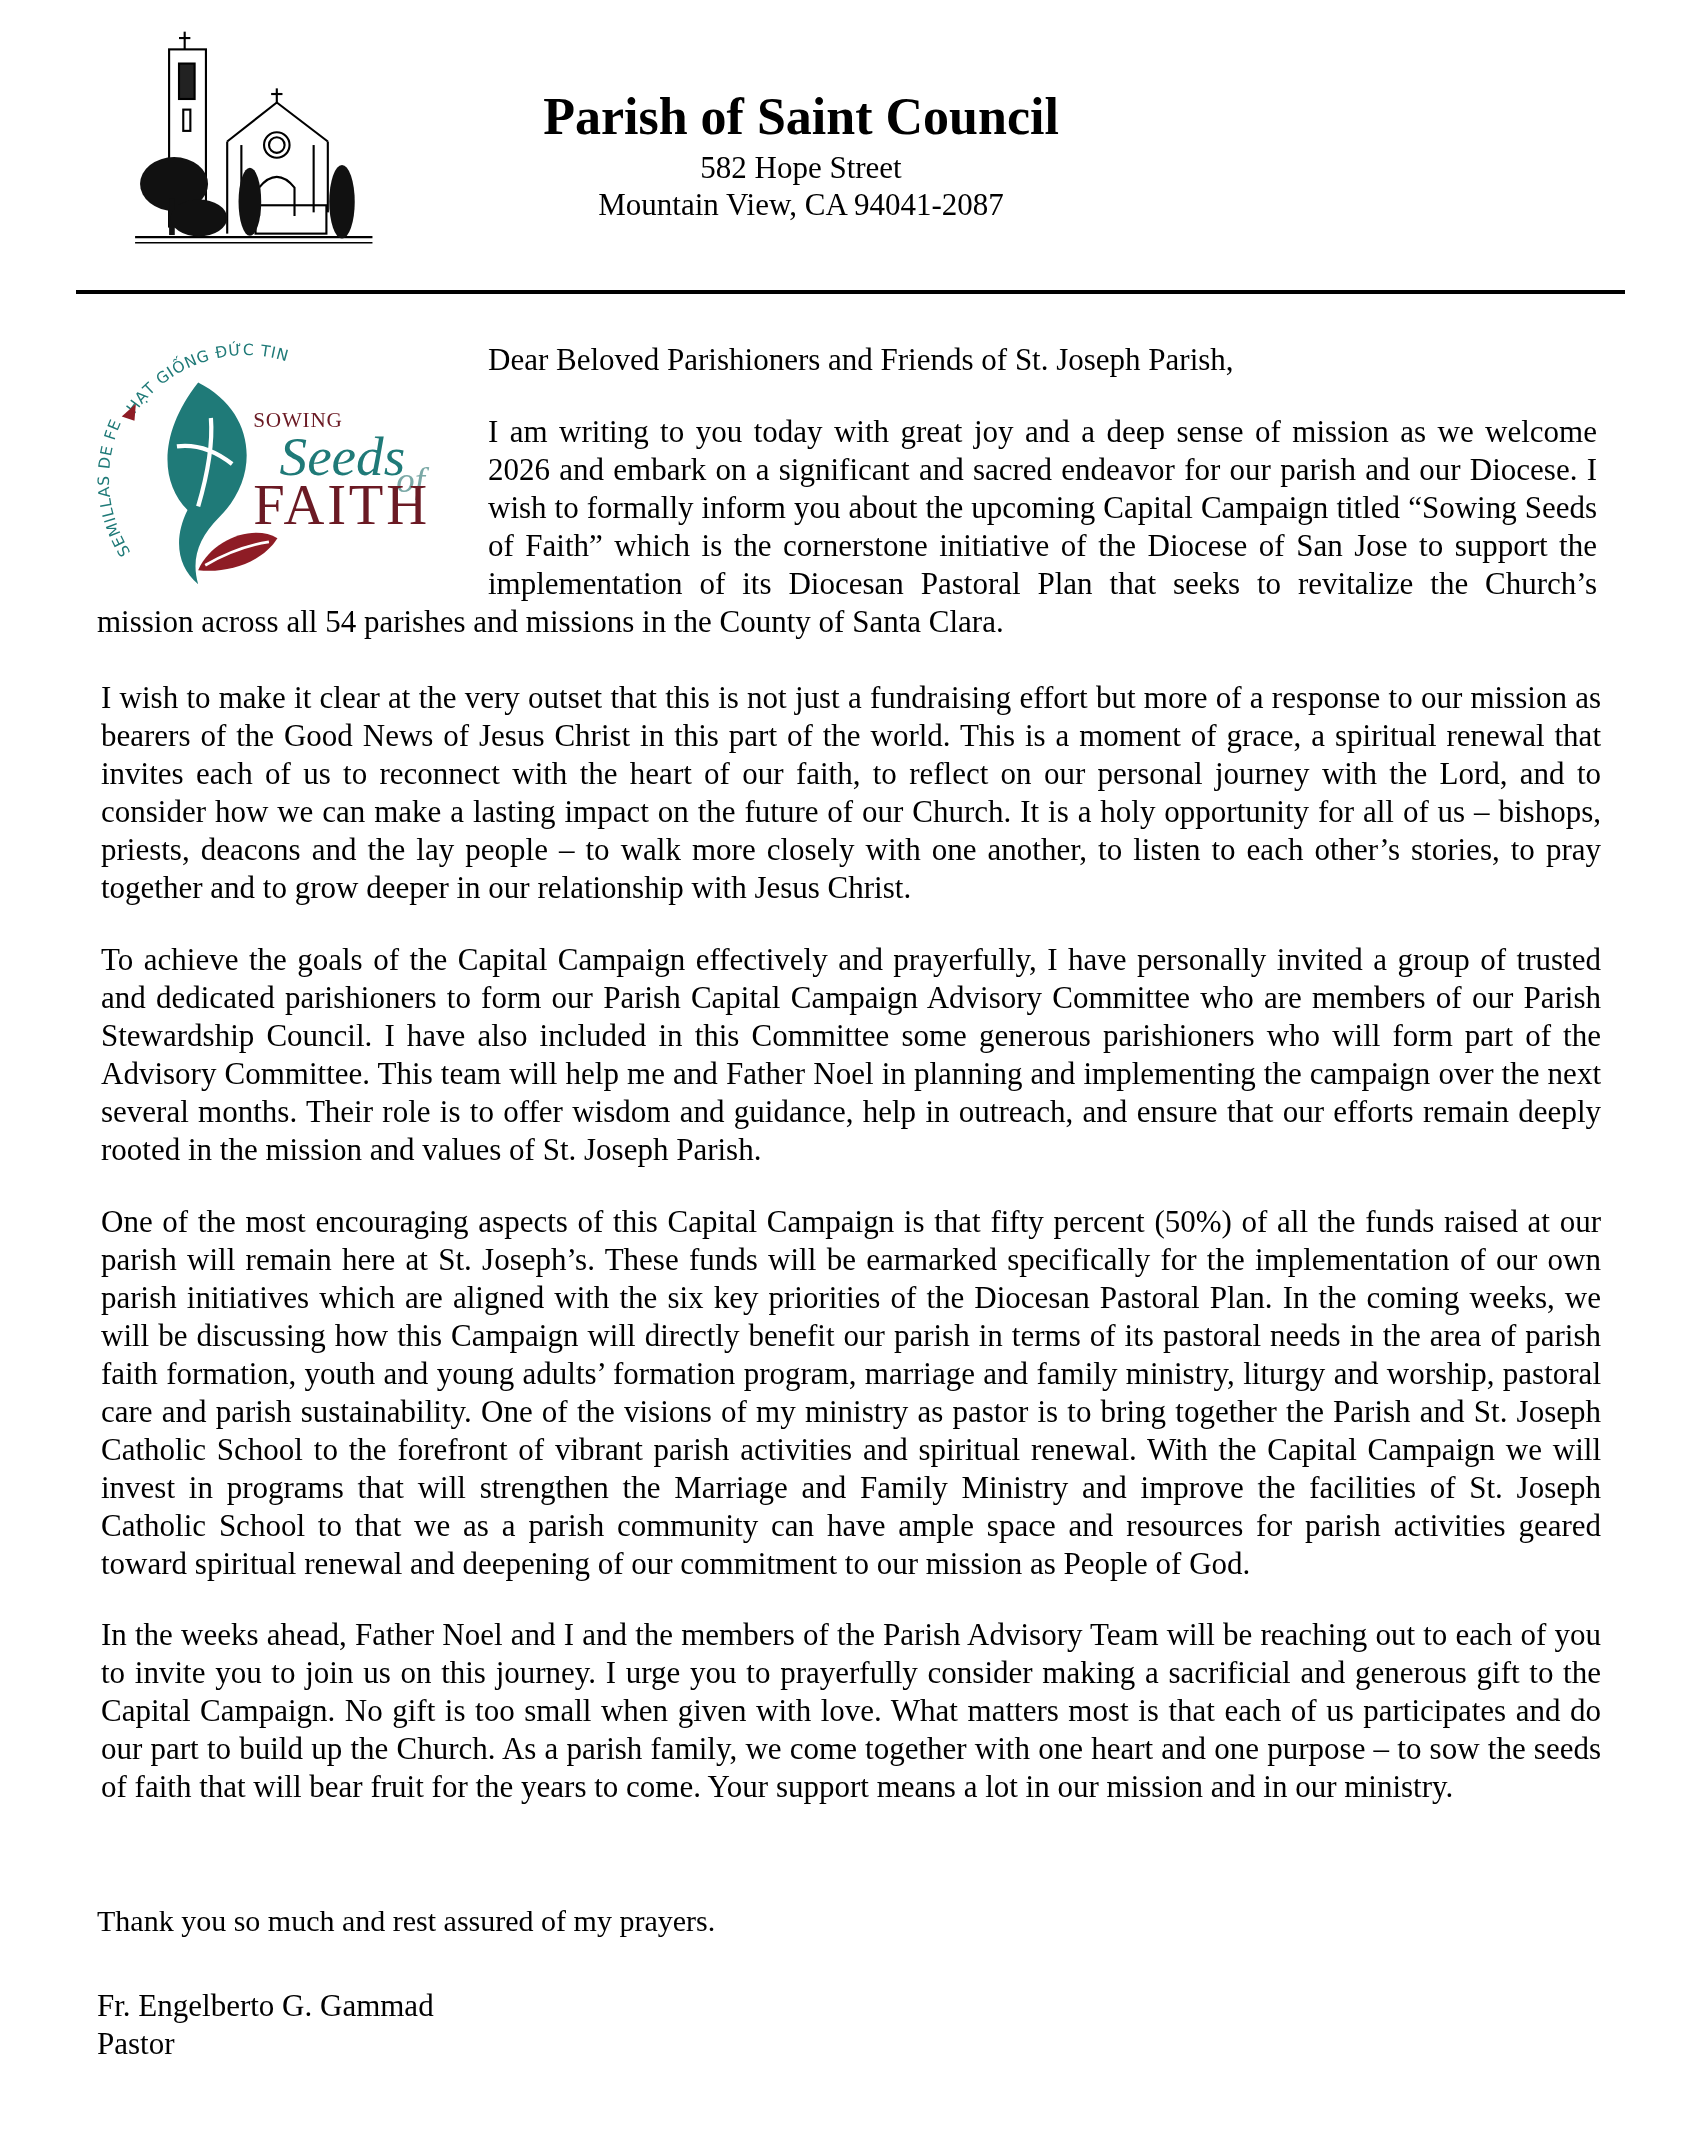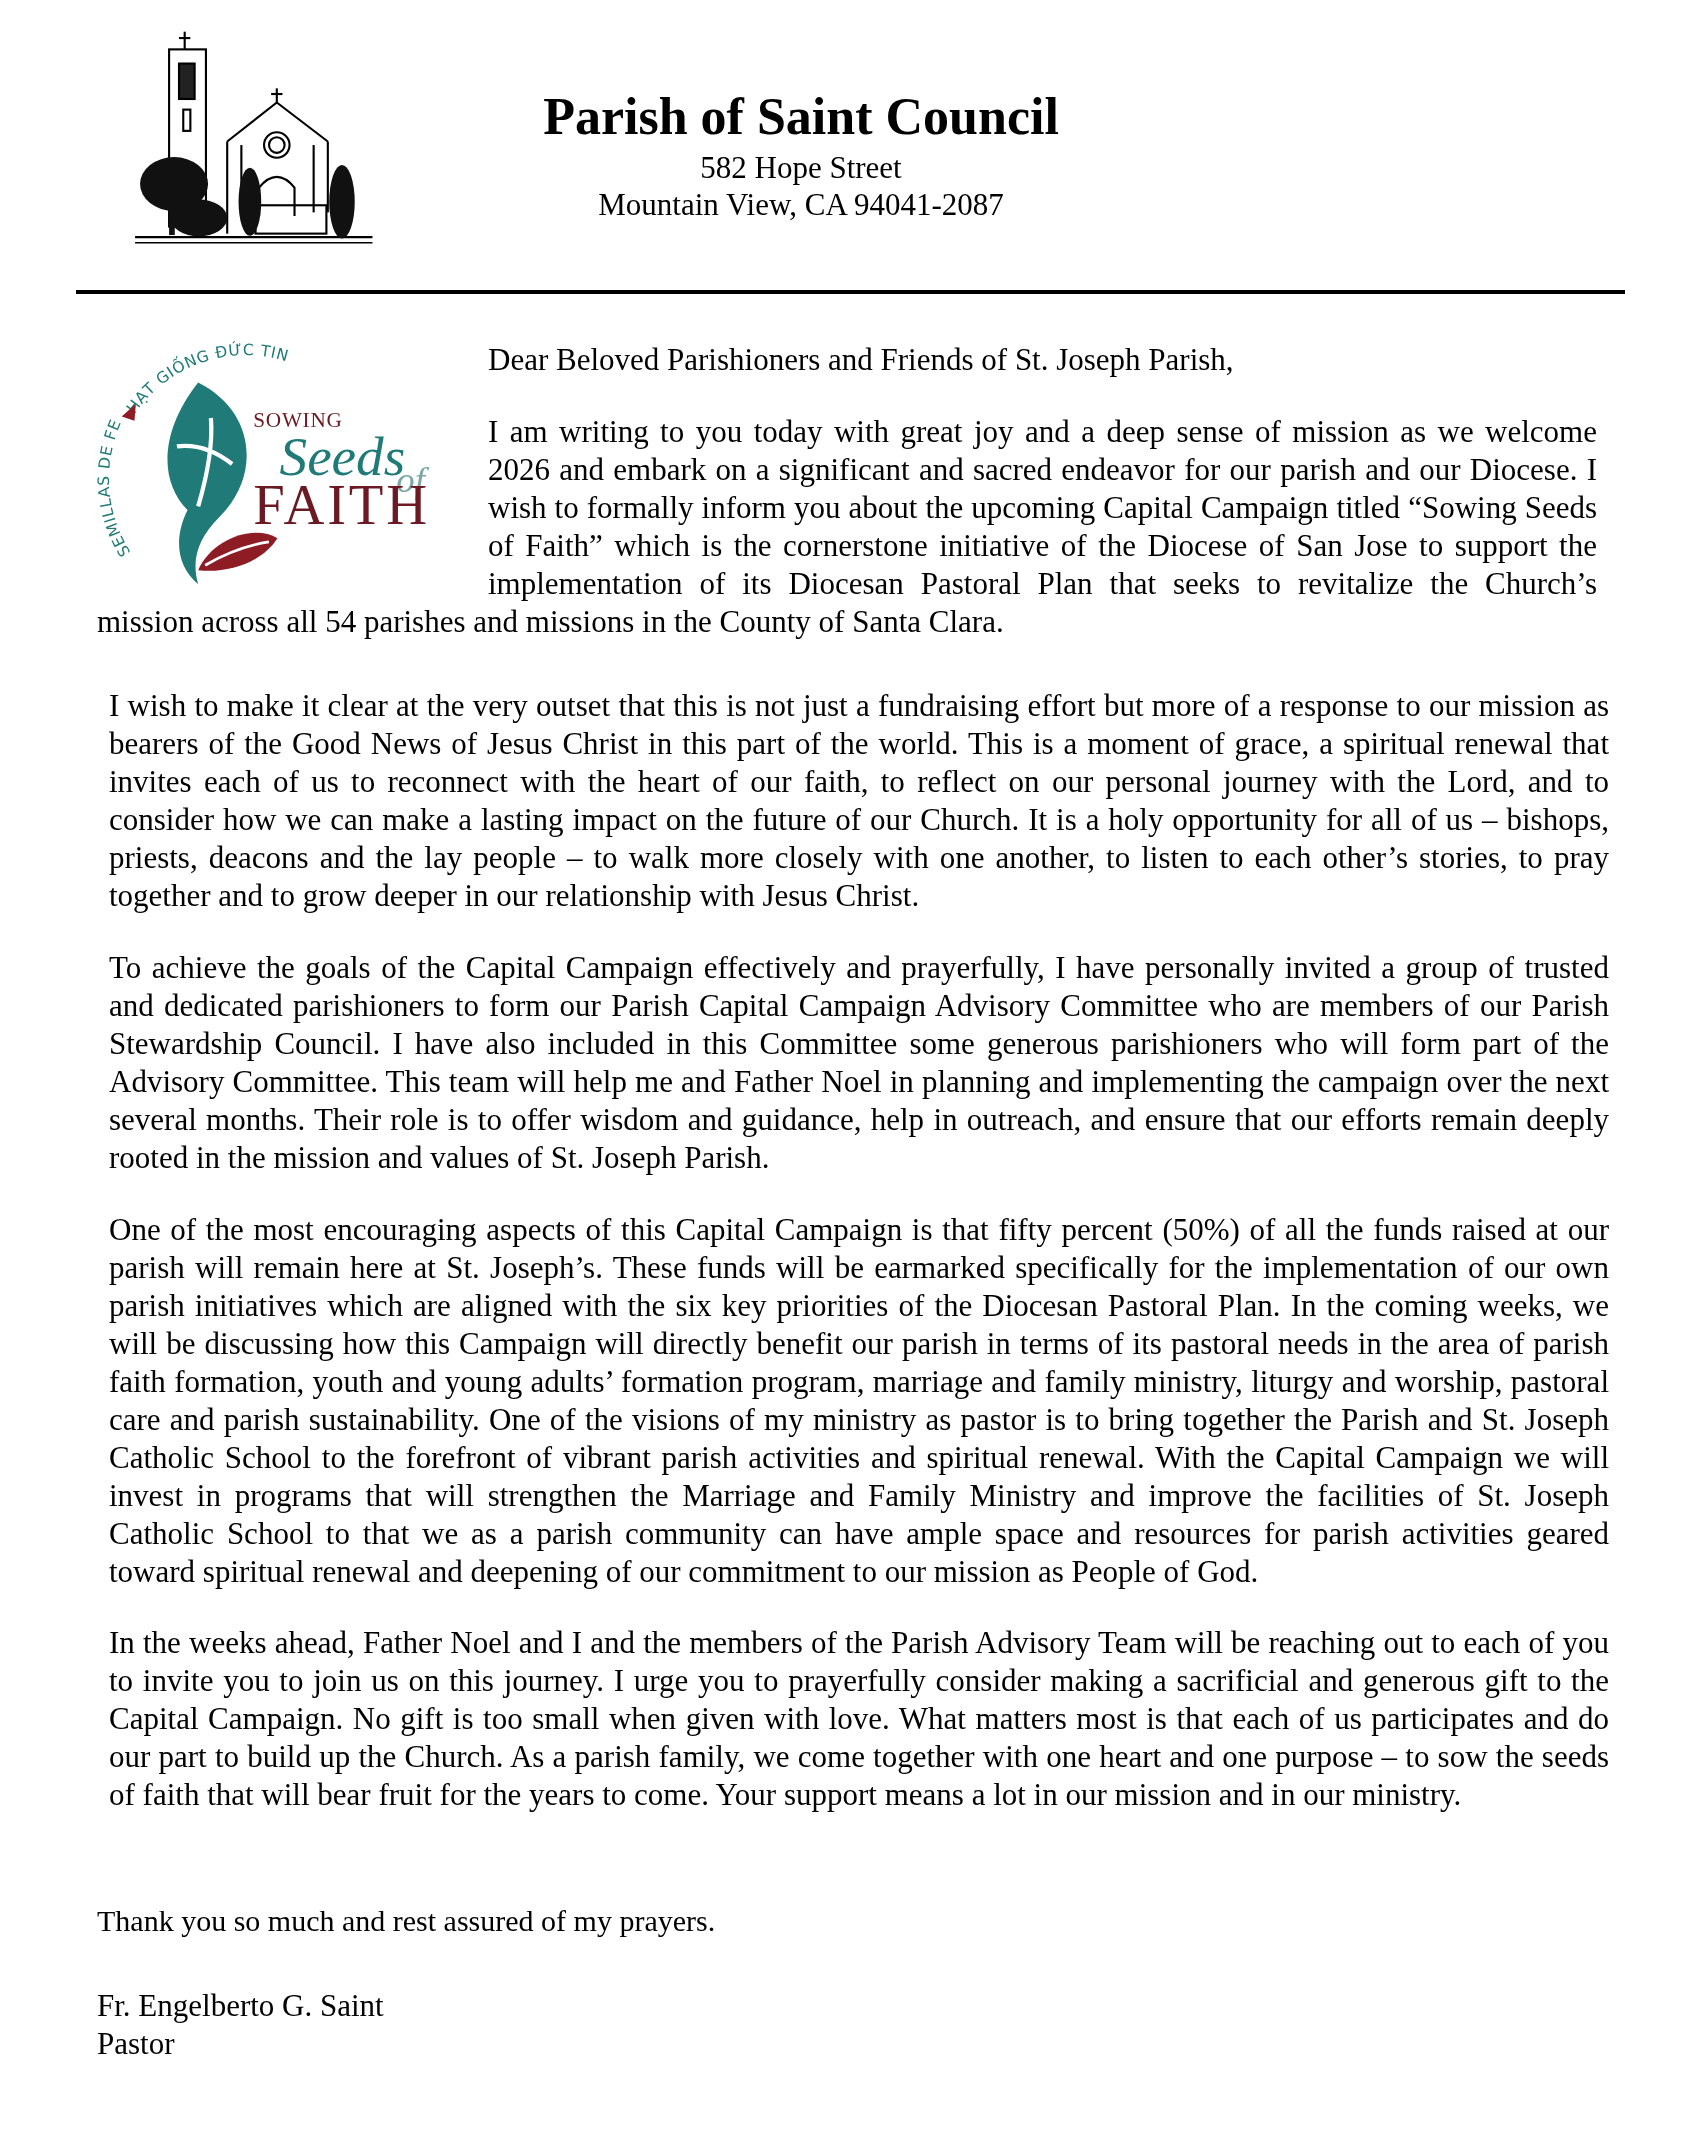--- a/index.html
+++ b/index.html
@@ -8,21 +8,21 @@
   .church { position: absolute; left: 128px; top: 28px; width: 248px; height: 227px; }
   .header { position: absolute; left: 397px; top: 85px; width: 808px; text-align: center; }
   .header .title { font-weight: bold; font-size: 52px; line-height: 64px; margin: 0; }
   .header .line { font-size: 31px; line-height: 37px; }
   .rule { position: absolute; left: 76px; top: 290px; width: 1549px; height: 3.5px; background: #000; }
   .logo { position: absolute; left: 92px; top: 333px; width: 368px; height: 262px; }
   .body-text { font-size: 31px; line-height: 38px; text-align: justify; text-align-last: left; }
   .salutation { position: absolute; left: 488px; top: 341px; font-size: 31px; line-height: 38px; white-space: nowrap; }
   .p1 { position: absolute; left: 97px; top: 413px; width: 1500px; }
   .p1 .indent-block { float: left; width: 391px; height: 188px; }
-  .para { position: absolute; left: 97px; width: 1500px; margin: 12px; }
+  .para { position: absolute; left: 97px; width: 1500px; margin: 4px; }
   .closing { position: absolute; left: 97px; top: 1878px; font-size: 30px; line-height: 38px; white-space: nowrap; margin-top: 24px; }
   .sig { position: absolute; left: 97px; top: 1987px; font-size: 31px; line-height: 38px; }
   .sig div { white-space: nowrap; }
 </style>
 </head>
 <body>
 
 <svg class="church" viewBox="0 0 350 320" xmlns="http://www.w3.org/2000/svg">
   <g fill="none" stroke="#000" stroke-width="3">
 
@@ -99,16 +99,16 @@
 </div>
 
 <p class="para body-text" style="top:675px;">I wish to make it clear at the very outset that this is not just a fundraising effort but more of a response to our mission as bearers of the Good News of Jesus Christ in this part of the world. This is a moment of grace, a spiritual renewal that invites each of us to reconnect with the heart of our faith, to reflect on our personal journey with the Lord, and to consider how we can make a lasting impact on the future of our Church. It is a holy opportunity for all of us – bishops, priests, deacons and the lay people – to walk more closely with one another, to listen to each other’s stories, to pray together and to grow deeper in our relationship with Jesus Christ.</p>
 <p class="para body-text" style="top:937px;">To achieve the goals of the Capital Campaign effectively and prayerfully, I have personally invited a group of trusted and dedicated parishioners to form our Parish Capital Campaign Advisory Committee who are members of our Parish Stewardship Council. I have also included in this Committee some generous parishioners who will form part of the Advisory Committee. This team will help me and Father Noel in planning and implementing the campaign over the next several months. Their role is to offer wisdom and guidance, help in outreach, and ensure that our efforts remain deeply rooted in the mission and values of St. Joseph Parish.</p>
 <p class="para body-text" style="top:1199px;">One of the most encouraging aspects of this Capital Campaign is that fifty percent (50%) of all the funds raised at our parish will remain here at St. Joseph’s. These funds will be earmarked specifically for the implementation of our own parish initiatives which are aligned with the six key priorities of the Diocesan Pastoral Plan. In the coming weeks, we will be discussing how this Campaign will directly benefit our parish in terms of its pastoral needs in the area of parish faith formation, youth and young adults’ formation program, marriage and family ministry, liturgy and worship, pastoral care and parish sustainability. One of the visions of my ministry as pastor is to bring together the Parish and St. Joseph Catholic School to the forefront of vibrant parish activities and spiritual renewal. With the Capital Campaign we will invest in programs that will strengthen the Marriage and Family Ministry and improve the facilities of St. Joseph Catholic School to that we as a parish community can have ample space and resources for parish activities geared toward spiritual renewal and deepening of our commitment to our mission as People of God.</p>
 <p class="para body-text" style="top:1612px;">In the weeks ahead, Father Noel and I and the members of the Parish Advisory Team will be reaching out to each of you to invite you to join us on this journey. I urge you to prayerfully consider making a sacrificial and generous gift to the Capital Campaign. No gift is too small when given with love. What matters most is that each of us participates and do our part to build up the Church. As a parish family, we come together with one heart and one purpose – to sow the seeds of faith that will bear fruit for the years to come. Your support means a lot in our mission and in our ministry.</p>
 
 <div class="closing">Thank you so much and rest assured of my prayers.</div>
 
 <div class="sig">
-  <div>Fr. Engelberto G. Saint</div>
+  <div>Fr. Engelberto G. Gammad</div>
   <div>Pastor</div>
 </div>
 
 
 </body></html>

